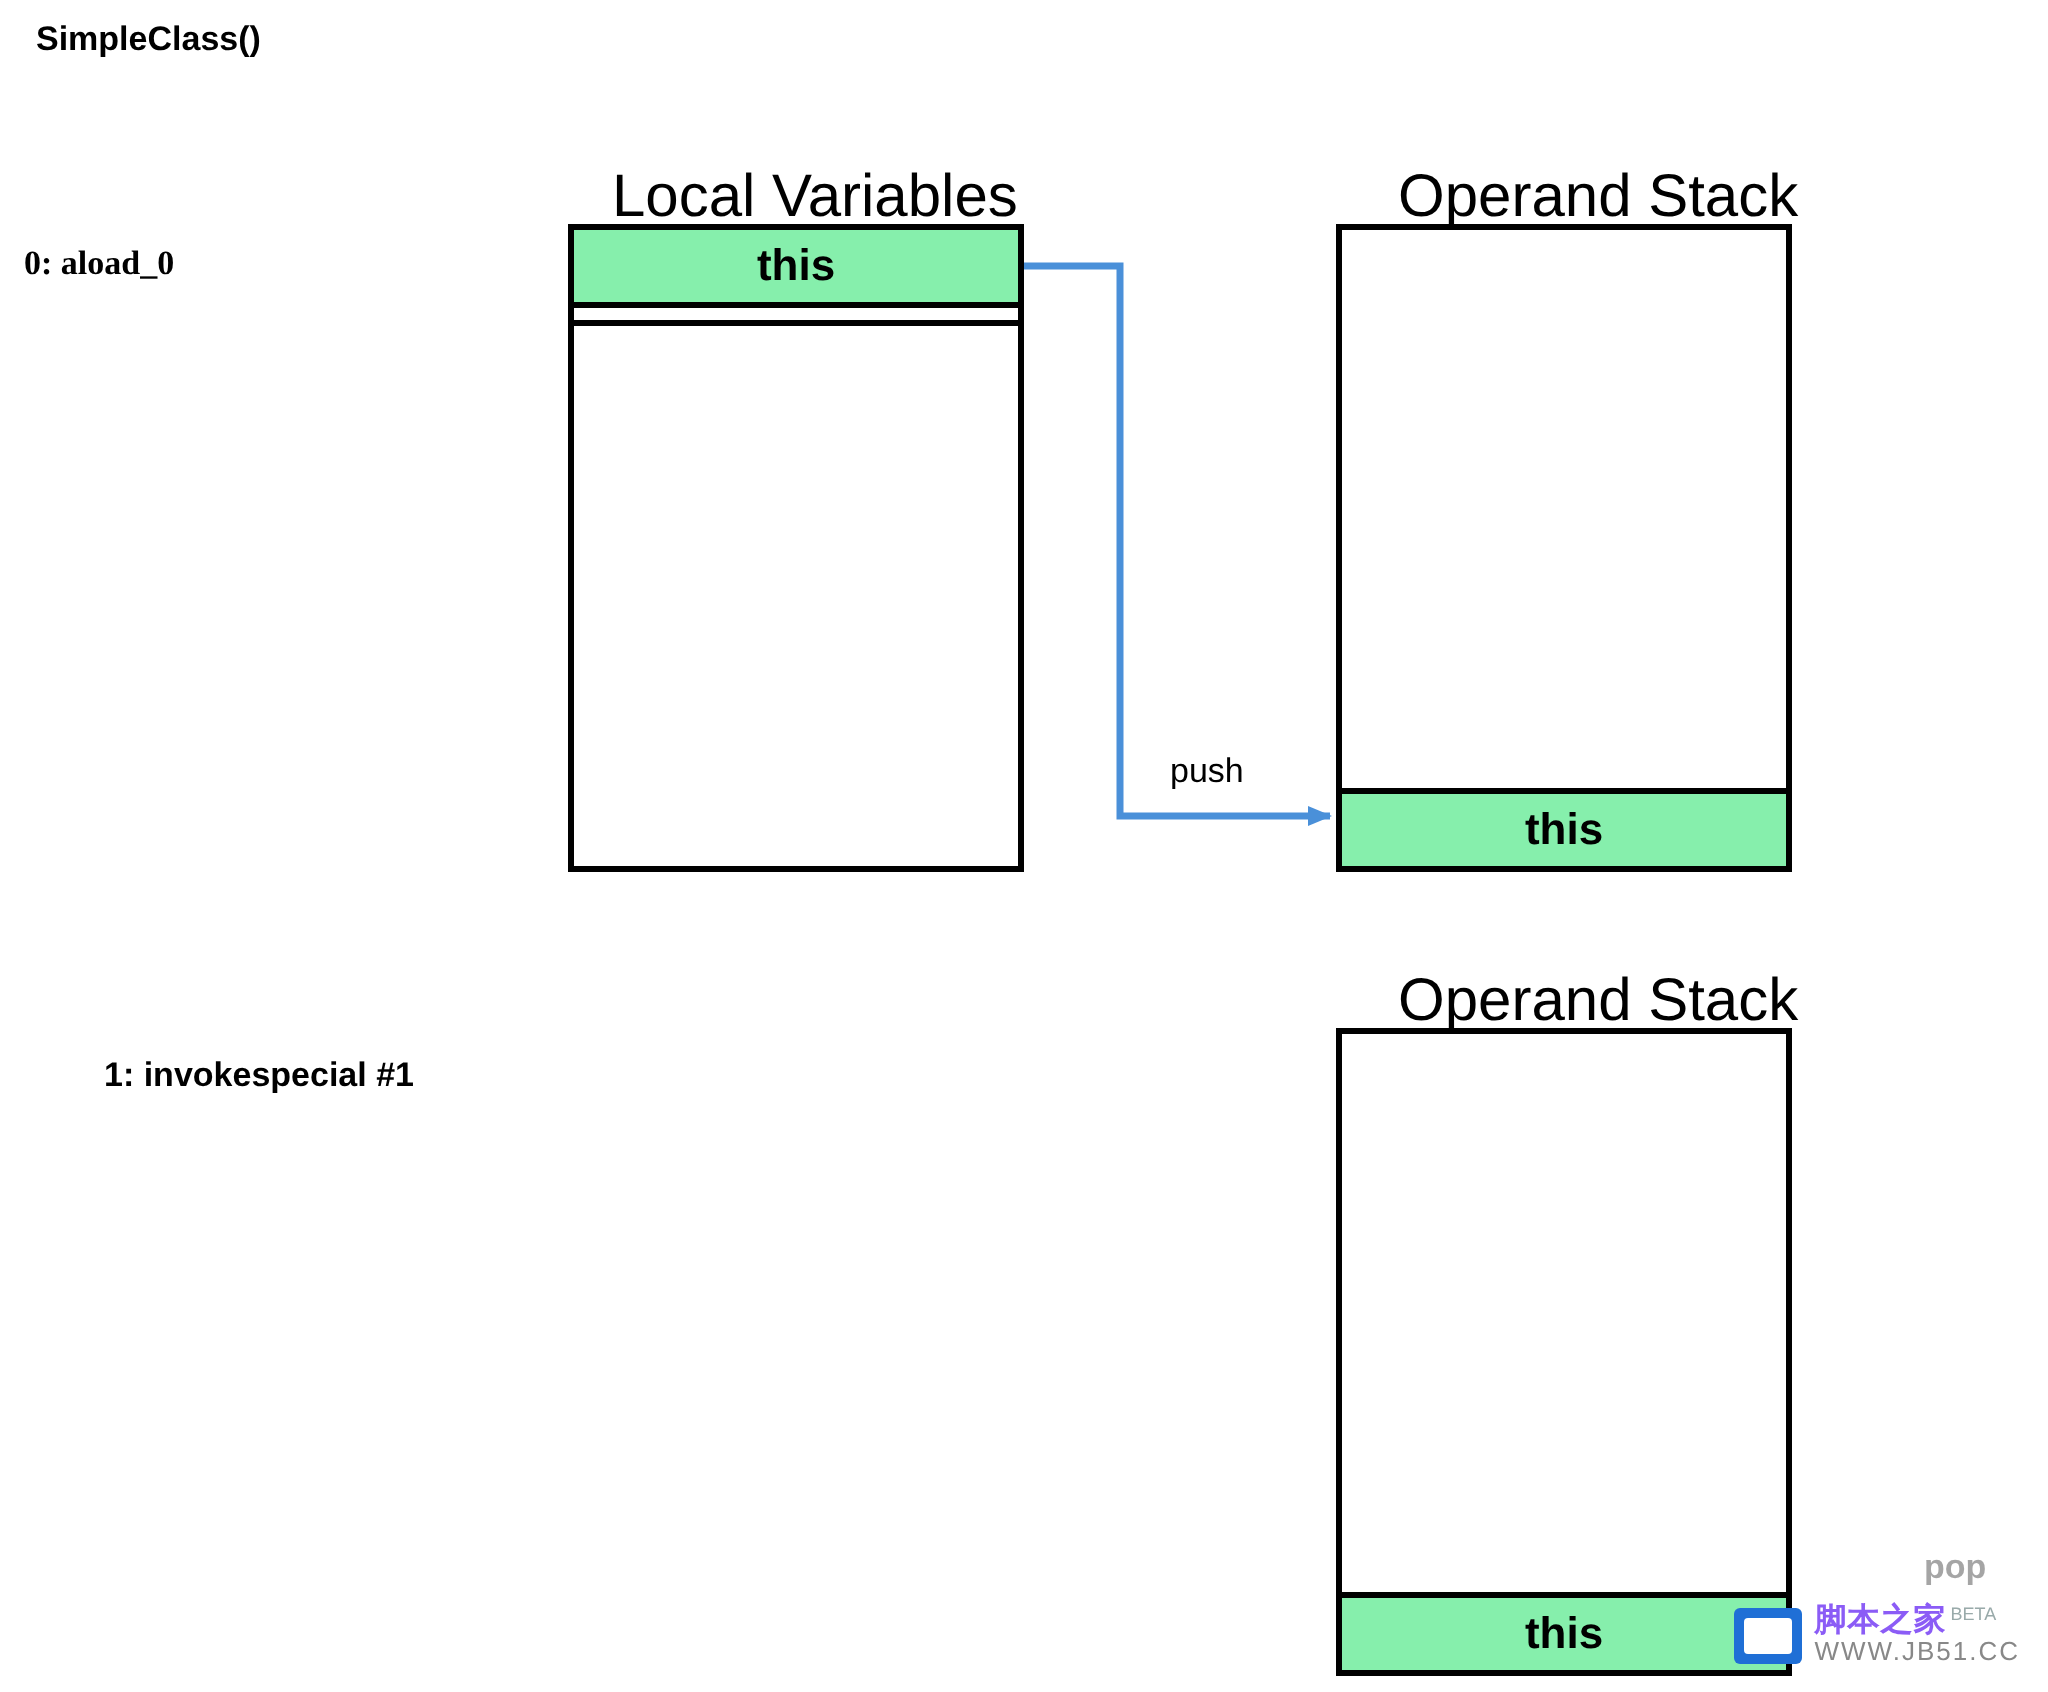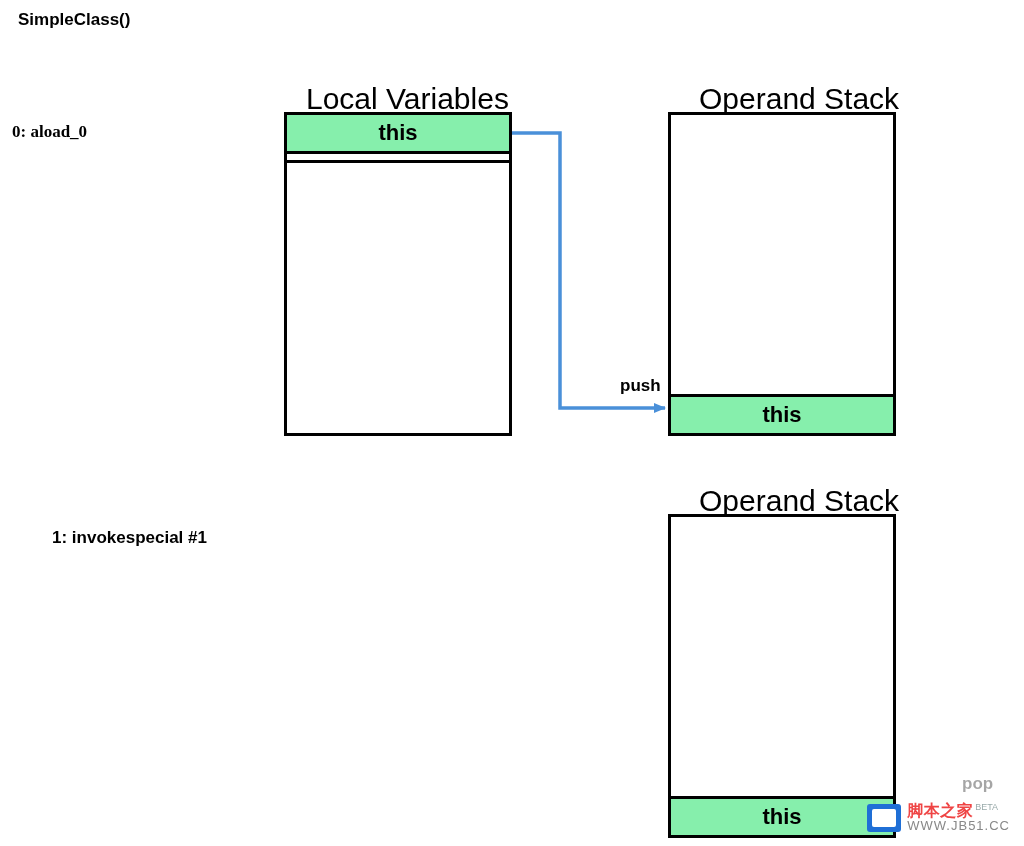--- a/index.html
+++ b/index.html
@@ -70,21 +70,21 @@
     left:5px; top:5px; right:5px; bottom:5px;
     background:#fff;
     border-radius:2px;
   }
   .watermark .wm-text {
     line-height: 1;
   }
   .watermark .wm-line1 {
     font-size: 16px;
     font-weight: 700;
-    color: #ef4444;
+    color: #8b5cf6;
     letter-spacing: 0.5px;
   }
   .watermark .wm-line2 {
     font-size: 13px;
     letter-spacing: 1px;
     color: #888;
   }
   .watermark .beta{
     font-size:9px;
     color:#9aa;
@@ -120,21 +120,21 @@
 </div>
 
 <svg class="arrow" style="left:0; top:0; width:1024px; height:846px;">
   <defs>
     <marker id="arrowhead" markerWidth="12" markerHeight="10" refX="11" refY="5" orient="auto" markerUnits="userSpaceOnUse">
       <path d="M0,0 L12,5 L0,10 Z" fill="#4a90d9"></path>
     </marker>
   </defs>
   <path d="M 512 133 L 560 133 L 560 408 L 665 408" stroke="#4a90d9" stroke-width="3.5" fill="none" marker-end="url(#arrowhead)"></path>
 </svg>
-<div class="label" style="left:585px; top:376px; font-weight:700;margin-left:35px;">push</div>
+<div class="label" style="left:585px; top:376px; font-weight:400;">push</div>
 
 <div class="heading" style="left:699px; top:484px;">Operand Stack</div>
 
 <div class="box" style="left:668px; top:514px; width:228px; height:324px;"></div>
 
 <div class="cell" style="left:668px; top:796px; width:228px; height:42px;">
   <span>this</span>
 </div>
 
 <div class="label" style="left:962px; top:774px; opacity:0.35;">pop</div>

